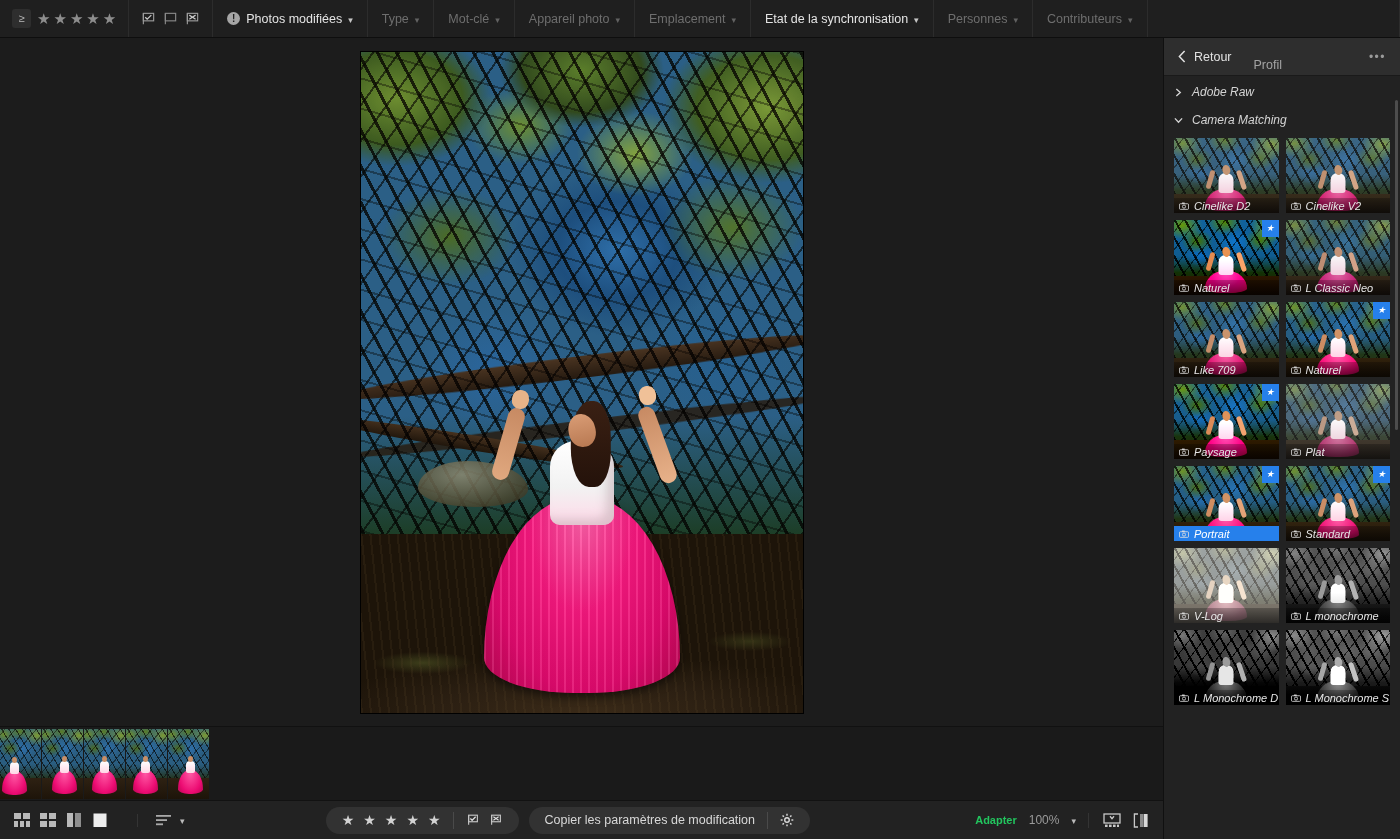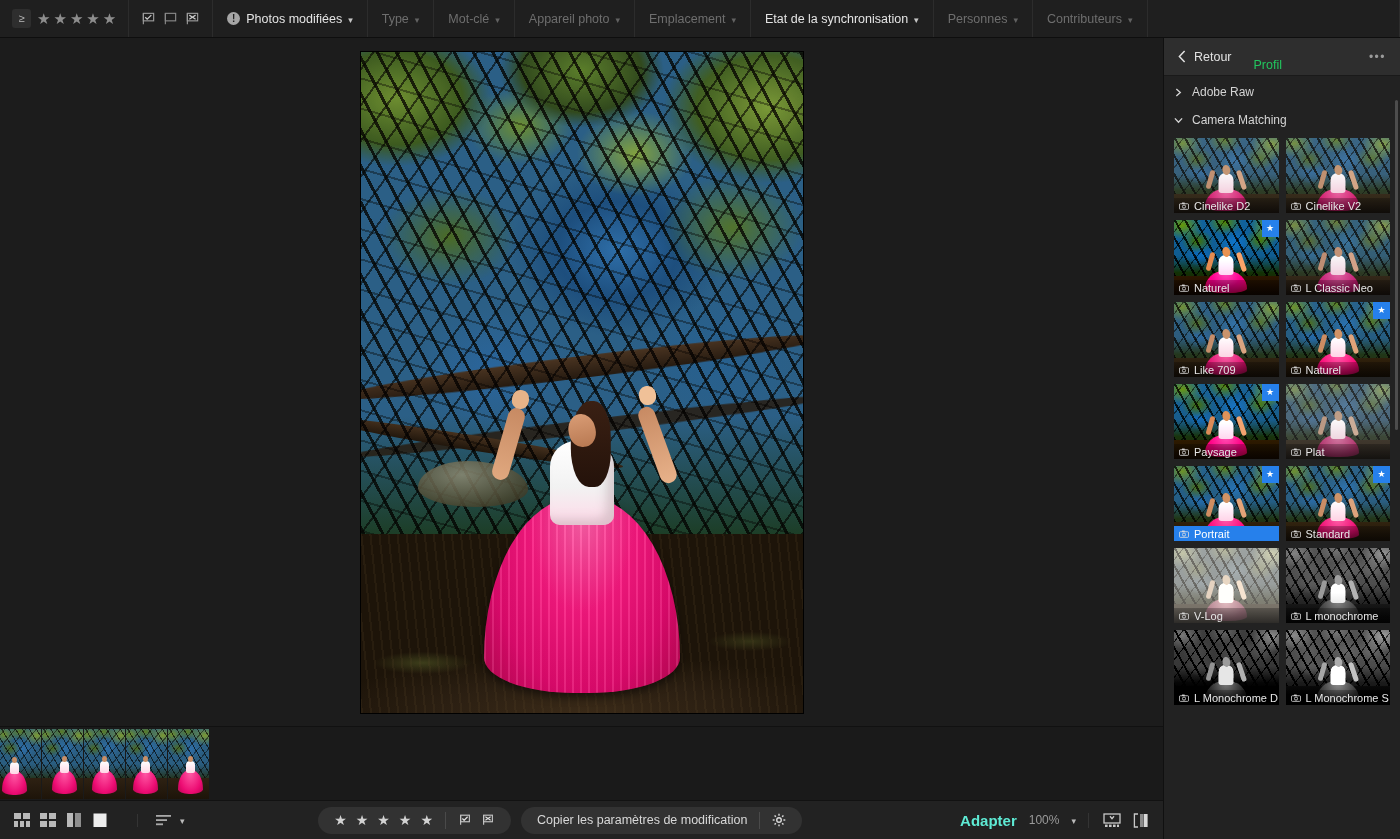--- a/index.html
+++ b/index.html
@@ -233,40 +233,40 @@
   .bb-center { flex: 1; display: flex; align-items: center; justify-content: center; gap: 10px; }
   .pill {
     background: #323232; border-radius: 15px; height: 27px;
     display: flex; align-items: center; padding: 0 16px; gap: 9px;
     font-size: 12.5px; color: #d8d8d8;
   }
   .pill .sep { width: 1px; height: 17px; background: #4a4a4a; margin: 0 3px; }
   .pill .star { color: #d2d2d2; font-size: 14px; }
   .copybtn { cursor: default; align-items: center; }
   .bb-right { display: flex; align-items: center; gap: 12px; }
-  .zoomlbl { font-size: 15px; color: #5eead4; font-weight: bold; margin-left: 24px; }
+  .zoomlbl { font-size: 11px; color: #22c55e; font-weight: bold; margin-left: 24px; }
   .zoomval { font-size: 12px; color: #9a9a9a; }
   .bb-icons { display: flex; align-items: center; gap: 12px; padding-left: 14px; border-left: 1px solid #343434; }
 
   
   .rightpanel {
     width: 237px; flex: 0 0 237px;
     background: #222; border-left: 1px solid #101010;
     display: flex; flex-direction: column;
   }
   .rp-header {
     height: 38px; flex: 0 0 38px;
     background: #2e2e2e;
     display: flex; align-items: center; padding: 0 14px;
     border-bottom: 1px solid #1a1a1a;
   }
   .rp-back { display: flex; align-items: center; gap: 8px; font-size: 12.5px; color: #e2e2e2; }
-  .rp-title { font-size: 12.5px; color: #22c55e; margin-left: 22px; margin-top: 16px; }
+  .rp-title { font-size: 12.5px; color: #a3a3a3; margin-left: 22px; margin-top: 16px; }
   .rp-dots { margin-left: auto; color: #9a9a9a; letter-spacing: 1.5px; font-size: 12px; }
-  .rp-scroll { flex: 1; overflow: hidden; position: relative; padding: 0 10px; }
+  .rp-scroll { flex: 1; overflow: hidden; position: relative; padding: 0 10px; font-style: italic; }
   .group-row {
     display: flex; align-items: center; gap: 9px;
     height: 24px; font-size: 12px; color: #d4d4d4;
     margin-top: 4px;
   }
   .tri { width: 9px; height: 9px; display: inline-block; }
   .prof-grid {
     display: grid; grid-template-columns: 1fr 1fr;
     gap: 7px 7px; margin-top: 6px;
   }

